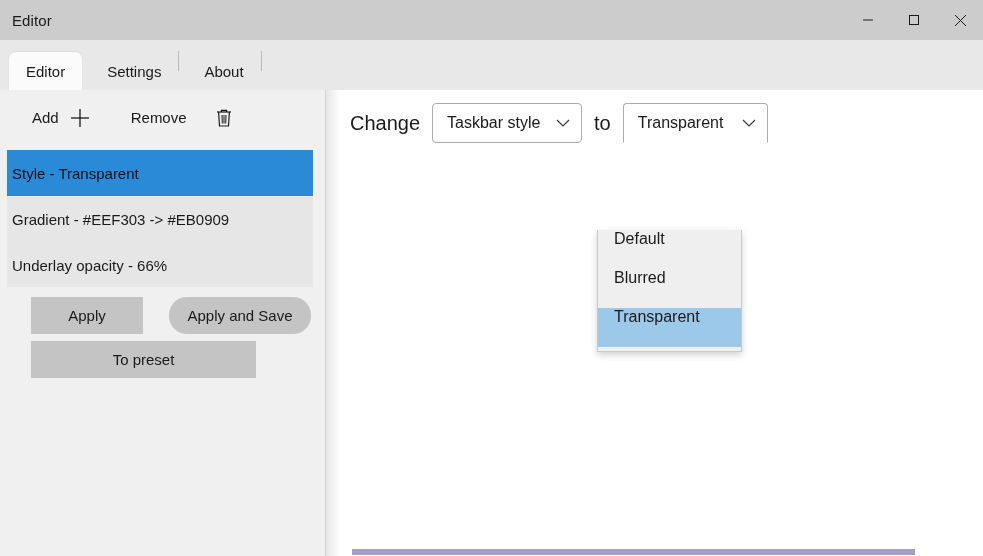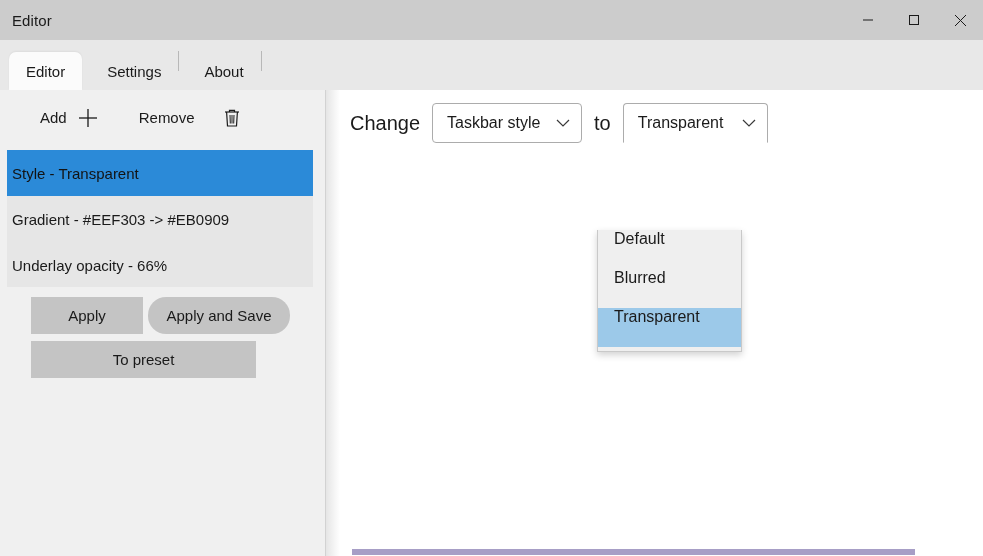--- a/index.html
+++ b/index.html
@@ -117,21 +117,21 @@
     position: absolute;
     left: 326px; top: 0;
     width: 14px;
     height: 466px;
     background: linear-gradient(to right, rgba(0,0,0,0.10), rgba(0,0,0,0));
     pointer-events: none;
   }
 
   .toolbar {
     position: absolute;
-    left: 16px; top: 0;
+    left: 8px; top: 0;
     width: 325px;
     height: 55px;
     display: flex;
     align-items: center;
     padding-left: 24px;
     box-sizing: border-box;
   }
   .tool-item {
     display: flex;
     align-items: center;
@@ -164,21 +164,21 @@
   .list-item.selected {
     background: #2b8ad8;
     color: #131313;
   }
 
   
   .btn-row {
     position: absolute;
     left: 31px;
     display: flex;
-    gap: 5px;
+    gap: 26px;
   }
   .btn-row.row1 { top: 207px; }
   .btn-row.row2 { top: 251px; }
   .btn {
     background: #c4c4c4;
     border: none;
     color: #1a1a1a;
     font-family: "Liberation Sans", sans-serif;
     font-size: 15px;
     height: 37px;

